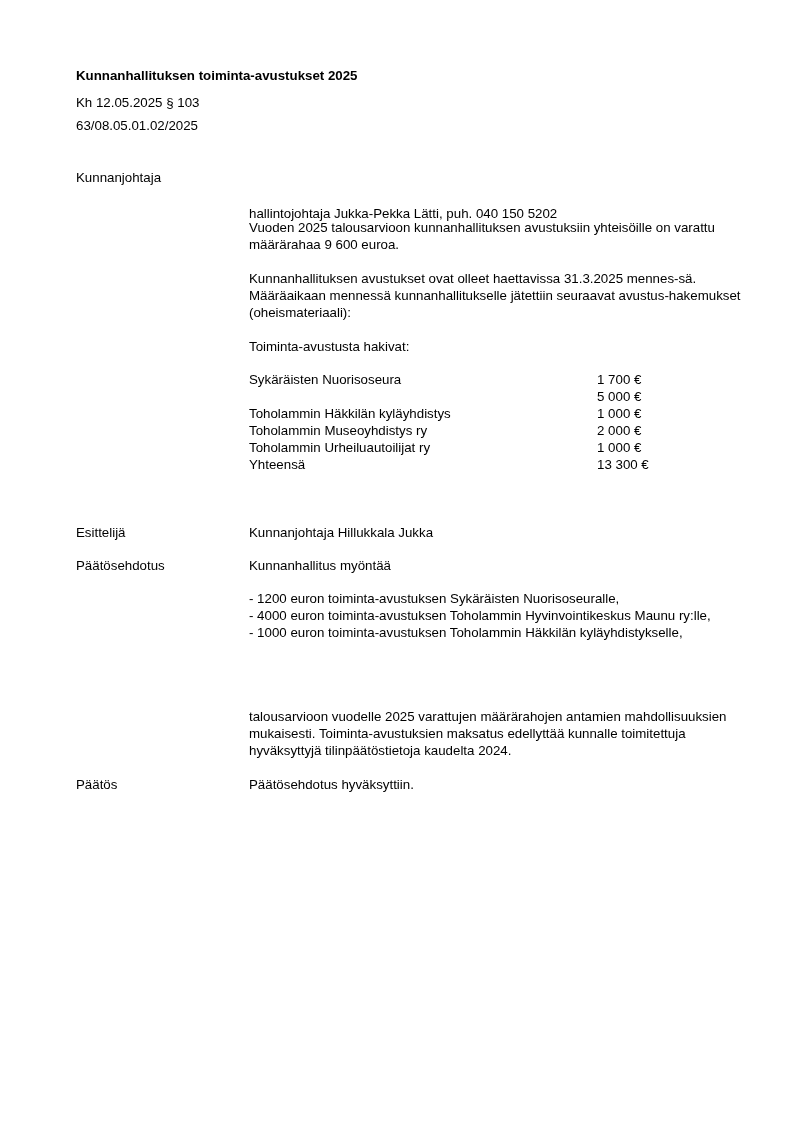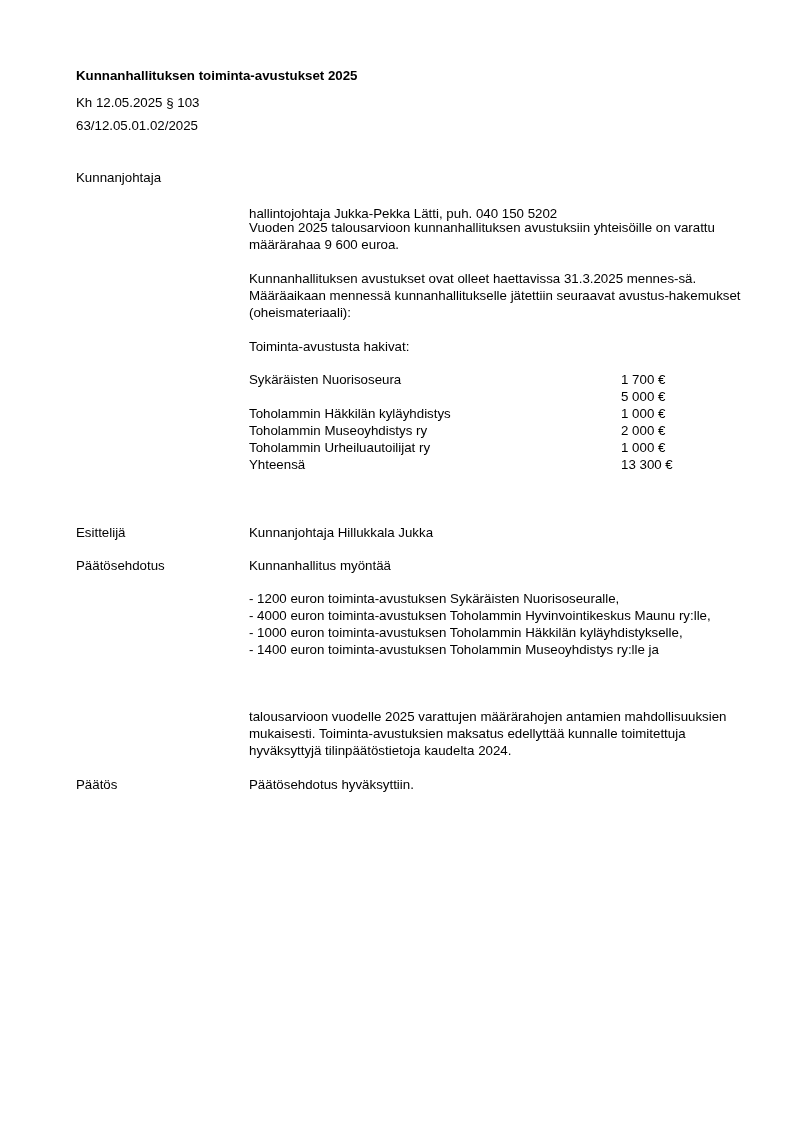--- a/index.html
+++ b/index.html
@@ -7,32 +7,32 @@
     width: 794px; height: 1122px; position: relative; overflow: hidden;
     font-family: "Liberation Sans", sans-serif; color: #000; font-size: 13.3px;
   }
   .abs { position: absolute; white-space: nowrap; line-height: 17px; }
   .title { font-weight: bold; font-size: 13.3px; text-align: right; }
   .label { left: 76px; }
   .col { left: 249px; }
   .para { position: absolute; left: 249px; width: 492px; line-height: 17px; white-space: normal; }
   .row { position: absolute; left: 249px; width: 420px; height: 17px; line-height: 17px; }
   .row .name { position: absolute; left: 0; white-space: nowrap; }
-  .row .amt { position: absolute; left: 348px; white-space: nowrap; margin-left: 24px; }
+  .row .amt { position: absolute; left: 348px; white-space: nowrap; }
   .list { position: absolute; left: 249px; width: 492px; line-height: 17px; margin: 0; padding: 0; list-style: none; }
   .list li { margin: 0; padding: 0; }
 </style>
 </head>
 <body>
 
 <div>
 
   <div class="abs title label" style="top:67px;">Kunnanhallituksen toiminta-avustukset 2025</div>
   <div class="abs label" style="top:94px;">Kh 12.05.2025 § 103</div>
-  <div class="abs label" style="top:117px;">63/12.05.01.02/2025</div>
+  <div class="abs label" style="top:117px;">63/08.05.01.02/2025</div>
 
   <div class="abs label" style="top:169px;">Kunnanjohtaja</div>
   <div class="abs col" style="top:169px;margin-top:36px;">hallintojohtaja  Jukka-Pekka Lätti, puh. 040 150 5202</div>
 
   <div class="para" style="top:219px;">Vuoden 2025 talousarvioon kunnanhallituksen avustuksiin yhteisöille on varattu määrärahaa 9 600 euroa.</div>
   <div class="para" style="top:270px;">Kunnanhallituksen avustukset ovat olleet haettavissa 31.3.2025 mennes-sä. Määräaikaan mennessä kunnanhallitukselle jätettiin seuraavat avustus-hakemukset (oheismateriaali):</div>
   <div class="abs col" style="top:338px;">Toiminta-avustusta hakivat:</div>
 
   <div>
     <div class="row" style="top:371px;">
@@ -63,21 +63,20 @@
   <div class="abs label" style="top:524px;">Esittelijä</div>
   <div class="abs col" style="top:524px;">Kunnanjohtaja  Hillukkala  Jukka</div>
 
   <div class="abs label" style="top:557px;">Päätösehdotus</div>
   <div class="abs col" style="top:557px;">Kunnanhallitus  myöntää</div>
 
   <ul class="list" style="top:590px;">
     <li>- 1200 euron toiminta-avustuksen Sykäräisten Nuorisoseuralle,</li>
     <li style="width:470px;">- 4000 euron toiminta-avustuksen Toholammin Hyvinvointikeskus  Maunu ry:lle,</li>
     <li>- 1000 euron toiminta-avustuksen Toholammin Häkkilän  kyläyhdistykselle,</li>
-    <li>- 1400 euron toiminta-avustuksen Toholammin Museoyhdistys ry:lle ja</li>
   </ul>
 
   <div class="para" style="top:708px; width:480px;">talousarvioon vuodelle 2025 varattujen määrärahojen antamien mahdollisuuksien mukaisesti. Toiminta-avustuksien maksatus edellyttää kunnalle toimitettuja hyväksyttyjä tilinpäätöstietoja kaudelta 2024.</div>
 
   <div class="abs label" style="top:776px;">Päätös</div>
   <div class="abs col" style="top:776px;">Päätösehdotus hyväksyttiin.</div>
 
 </div>
 
 </body></html>

